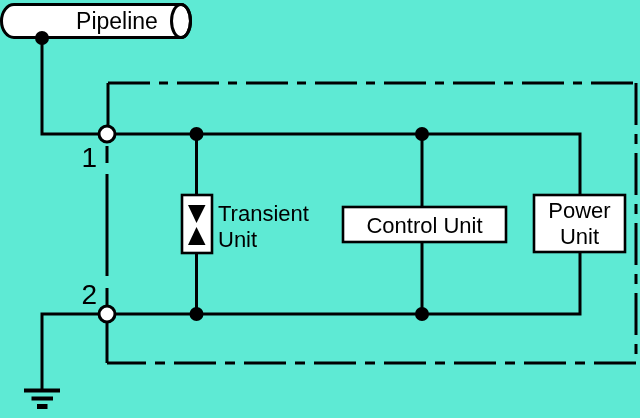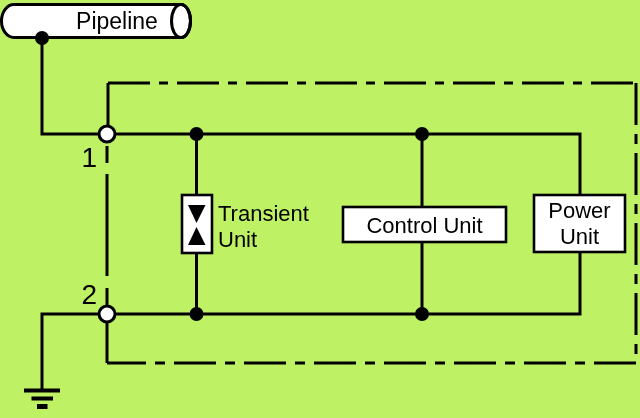--- a/index.html
+++ b/index.html
@@ -4,21 +4,21 @@
 <style>
   html, body {
     margin: 0;
     padding: 0;
     background: #ffffff;
   }
   .stage {
     position: relative;
     width: 640px;
     height: 418px;
-    background: #bef264;
+    background: #5eead4;
     overflow: hidden;
     font-family: "Liberation Sans", sans-serif;
   }
   svg { display: block; }
   .wire {
     fill: none;
     stroke: #000000;
     stroke-width: 3;
   }
   .border-line {

